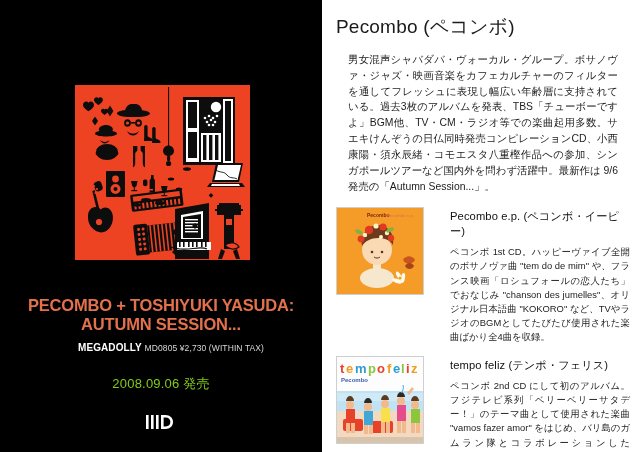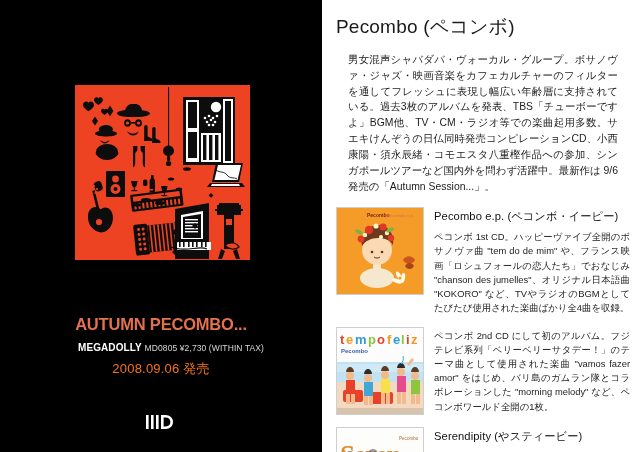--- a/index.html
+++ b/index.html
@@ -44,22 +44,22 @@
   .rel-label-line{
     margin-top:8px;
     color:#e9e9e9;
     font-size:9.5px;
     letter-spacing:0.1px;
     white-space:nowrap;
   }
   .rel-label-line .label-name{font-weight:bold;color:#ffffff;font-size:10px;padding-left:20px;}
   .rel-label-line .label-meta{font-weight:normal;color:#d8d8d8;font-size:8.5px;}
   .rel-date{
-    margin-top:7px;
-    color:#f97316;
+    margin-top:22px;
+    color:#84cc16;
     font-size:13px;
     letter-spacing:0.2px;
   }
 
   .logo{
     position:absolute;left:0;bottom:18px;width:322px;
     text-align:center;
   }
   .logo svg{display:inline-block;}
 
@@ -84,21 +84,21 @@
     line-height:1.52;
     color:#1c1c1c;
     margin:12px;
     text-align:justify;
     padding-right:4px;
   }
 
   .releases{margin-top:13px;}
   .release-item{
     display:flex;
-    gap:10px;
+    gap:26px;
     margin-bottom:12px;
   }
   .thumb{
     flex:0 0 88px;
     width:88px;height:88px;
     border:1px solid #cfcfcf;
     box-sizing:border-box;
     overflow:hidden;
     background:#fff;
   }
@@ -315,22 +315,22 @@
             <path d="M120 138l3 3-3 3-3-3z"></path>
             <path d="M136 108l2.4 2.4-2.4 2.4-2.4-2.4z"></path>
             <path d="M150 160c6-4 12-2 14 2-4 3-10 3-14-2z" fill="#EE4323" stroke="#0d0d0d" stroke-width="1.2"></path>
           </g>
         </svg>
       </div>
     </div>
 
     <div class="release-block">
       <div class="rel-title">
-        <br>
-        <span>AUTUMN PECOMBO...</span>
+        <span>PECOMBO + TOSHIYUKI YASUDA:</span><br>
+        <span>AUTUMN SESSION...</span>
       </div>
       <div class="rel-label-line">
         <span class="label-name">MEGADOLLY</span>
         <span class="label-meta">MD0805 ¥2,730 (WITHIN TAX)</span>
       </div>
       <div class="rel-date">2008.09.06 発売</div>
     </div>
 
     <div class="logo">
       <svg width="34" height="16" viewBox="0 0 34 16" xmlns="http://www.w3.org/2000/svg">
@@ -451,20 +451,21 @@
             <g>
               <circle cx="78" cy="48" r="4" fill="#F2B98C"></circle>
               <path d="M74 52h9v14h-9z" fill="#8CC63E"></path>
               <path d="M74 66h4v10h-4zM79 66h4v10h-4z" fill="#F2B98C"></path>
               <path d="M74 44c0-3 2-5 4-5s4 2 4 5z" fill="#5B3B22"></path>
             </g>
             <path d="M66 28c1 3 0 6-2 8" stroke="#3FA8D8" stroke-width="1" fill="none"></path>
           </svg>
         </div>
         <div class="rel-text">
+          <div class="rel-name">tempo feliz (テンポ・フェリス)</div>
           <p class="rel-desc">ペコンボ 2nd CD にして初のアルバム。フジテレビ系列「ベリーベリーサタデー！」のテーマ曲として使用された楽曲 "vamos fazer amor" をはじめ、バリ島のガムラン隊とコラボレーションした "morning melody" など、ペコンボワールド全開の1枚。</p>
         </div>
       </div>
 
       <div class="release-item">
         <div class="thumb">
           <svg viewBox="0 0 86 86" xmlns="http://www.w3.org/2000/svg">
             <rect width="86" height="86" fill="#FDFDFB"></rect>
             <text x="62" y="12" font-family="Liberation Sans, sans-serif" font-size="4.6" fill="#B0703A">Pecombo</text>
             <g fill="#E08A2B" font-family="Liberation Serif, serif" font-weight="bold">

